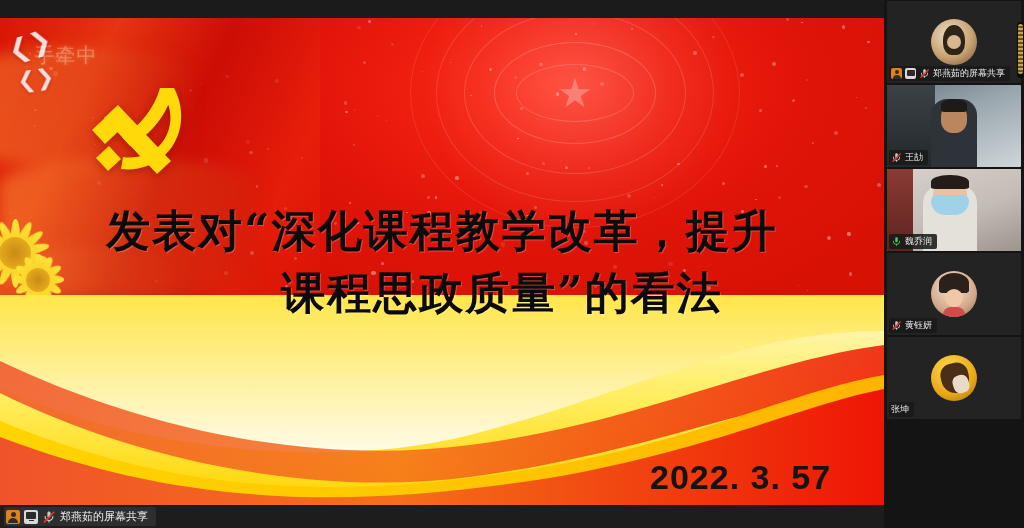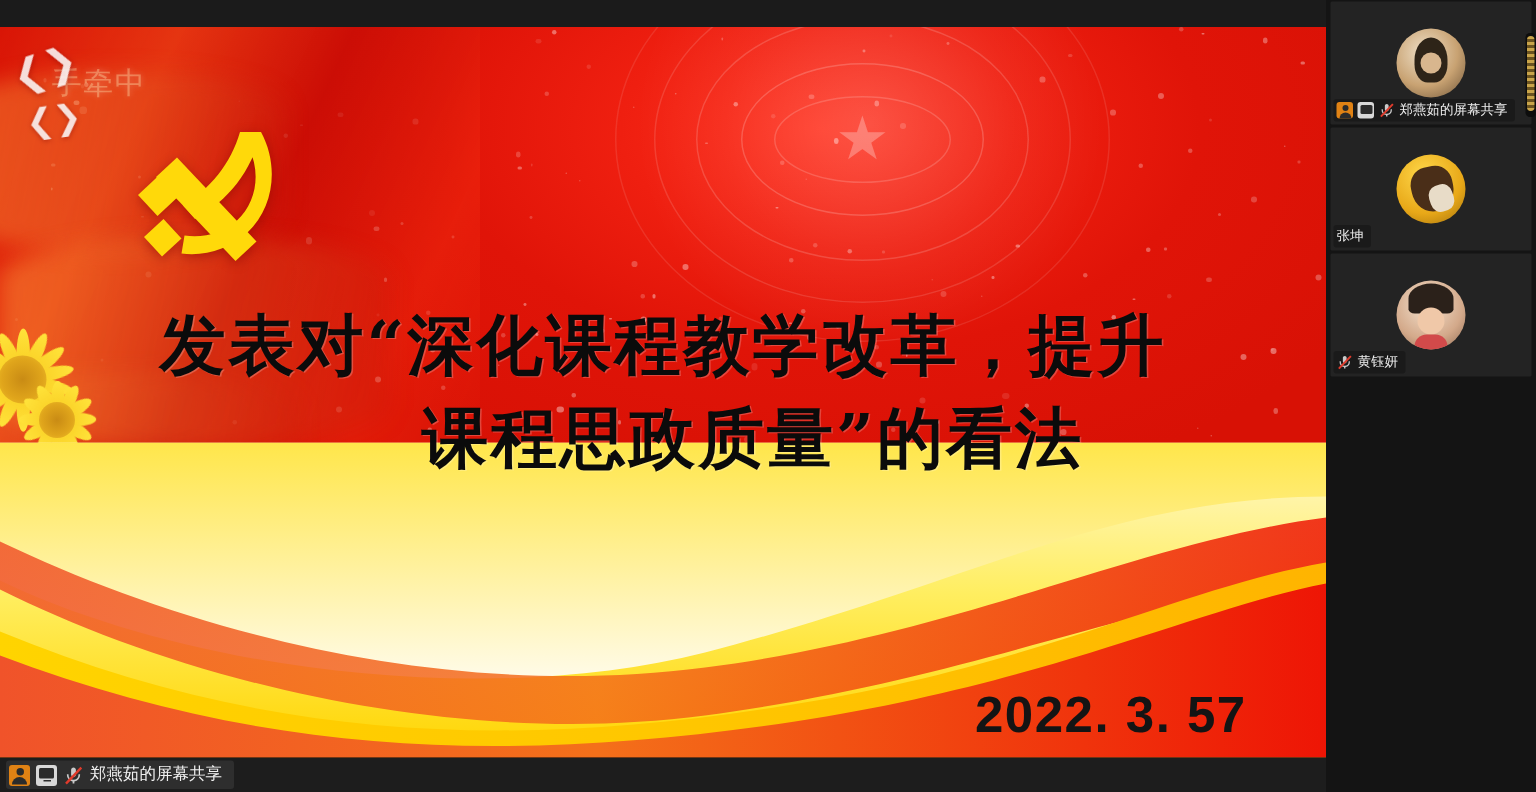--- a/index.html
+++ b/index.html
@@ -459,50 +459,80 @@
         <span class="ic-screen-s"></span>
         <svg class="mic" viewBox="0 0 14 14">
           <path fill="#c9c9c9" d="M7 1.6c-.9 0-1.6.7-1.6 1.6v3.1c0 .9.7 1.6 1.6 1.6s1.6-.7 1.6-1.6V3.2c0-.9-.7-1.6-1.6-1.6z"></path>
           <path fill="#c9c9c9" d="M10.3 6.1v.5a3.3 3.3 0 01-6.6 0v-.5H2.6v.5A4.4 4.4 0 006.4 11v1.4h1.2V11a4.4 4.4 0 003.8-4.4v-.5z"></path>
           <path stroke="#e03b2c" stroke-width="1.7" d="M2 12.4L12.2 1.8"></path>
         </svg>
         <span class="nm">郑燕茹的屏幕共享</span>
       </div>
     </div>
 
-
-
-
     <div class="tile">
-      <div class="tile-bg" style="background:#232323"></div>
-      <div class="avatar-circle" style="background:radial-gradient(circle at 40% 30%,#ffd84a,#e8a818 60%,#a06f0c 100%)">
-        <div style="position:absolute;left:10px;top:8px;width:28px;height:30px;background:#4a2e18;border-radius:40% 40% 50% 50%;transform:rotate(-12deg);"></div>
-        <div style="position:absolute;left:22px;top:20px;width:16px;height:18px;background:#e8dcc8;border-radius:40%;transform:rotate(-18deg);"></div>
-      </div>
+      <div class="tile-bg" style="background:linear-gradient(160deg,#6d7b86 0%,#9aa7ae 40%,#cfd6d9 100%)"></div>
+      <div style="position:absolute;left:0;top:0;width:48px;height:82px;background:linear-gradient(180deg,#3b4246,#22282c);"></div>
+      <div style="position:absolute;left:44px;top:14px;width:46px;height:68px;background:#2d3338;border-radius:16px 16px 0 0;"></div>
+      <div style="position:absolute;left:54px;top:18px;width:26px;height:30px;background:#b9865e;border-radius:46% 46% 42% 42%;"></div>
+      <div style="position:absolute;left:54px;top:14px;width:26px;height:13px;background:#1d1a18;border-radius:46% 46% 20% 20%;"></div>
       <div class="name-chip">
-        <span class="nm">张坤</span>
+        <svg class="mic" viewBox="0 0 14 14">
+          <path fill="#c9c9c9" d="M7 1.6c-.9 0-1.6.7-1.6 1.6v3.1c0 .9.7 1.6 1.6 1.6s1.6-.7 1.6-1.6V3.2c0-.9-.7-1.6-1.6-1.6z"></path>
+          <path fill="#c9c9c9" d="M10.3 6.1v.5a3.3 3.3 0 01-6.6 0v-.5H2.6v.5A4.4 4.4 0 006.4 11v1.4h1.2V11a4.4 4.4 0 003.8-4.4v-.5z"></path>
+          <path stroke="#e03b2c" stroke-width="1.7" d="M2 12.4L12.2 1.8"></path>
+        </svg>
+        <span class="nm">王劼</span>
+      </div>
+    </div>
+
+
+    <div class="tile active">
+      <div class="tile-bg" style="background:linear-gradient(160deg,#d8d2cc 0%,#c4bcb6 55%,#9d948e 100%)"></div>
+      <div style="position:absolute;left:0;top:0;width:26px;height:82px;background:linear-gradient(180deg,#8d3a34,#5c241f);"></div>
+      <div style="position:absolute;left:36px;top:16px;width:54px;height:66px;background:#e4e0da;border-radius:18px 18px 0 0;"></div>
+      <div style="position:absolute;left:46px;top:10px;width:34px;height:34px;background:#e8c2a2;border-radius:46%;"></div>
+      <div style="position:absolute;left:44px;top:26px;width:38px;height:20px;background:#9fd2e8;border-radius:6px 6px 14px 14px;"></div>
+      <div style="position:absolute;left:44px;top:6px;width:38px;height:14px;background:#231c18;border-radius:48% 48% 12% 12%;"></div>
+      <div class="name-chip">
+        <svg class="mic" viewBox="0 0 14 14">
+          <path fill="#3fcf5e" d="M7 1.6c-.9 0-1.6.7-1.6 1.6v3.1c0 .9.7 1.6 1.6 1.6s1.6-.7 1.6-1.6V3.2c0-.9-.7-1.6-1.6-1.6z"></path>
+          <path fill="#3fcf5e" d="M10.3 6.1v.5a3.3 3.3 0 01-6.6 0v-.5H2.6v.5A4.4 4.4 0 006.4 11v1.4h1.2V11a4.4 4.4 0 003.8-4.4v-.5z"></path>
+        </svg>
+        <span class="nm">魏乔润</span>
       </div>
     </div>
 
     <div class="tile">
       <div class="tile-bg" style="background:#232323"></div>
       <div class="avatar-circle" style="background:radial-gradient(circle at 45% 35%,#f4e3d0,#d3a98a 60%,#8d6a52 100%)">
         <div style="position:absolute;left:8px;top:2px;width:30px;height:20px;background:#2b211a;border-radius:50% 50% 14% 14%;"></div>
         <div style="position:absolute;left:14px;top:18px;width:18px;height:18px;background:#f0c8a8;border-radius:50%;"></div>
         <div style="position:absolute;left:12px;top:36px;width:22px;height:12px;background:#d24a4a;border-radius:8px 8px 0 0;"></div>
       </div>
       <div class="name-chip">
         <svg class="mic" viewBox="0 0 14 14">
           <path fill="#c9c9c9" d="M7 1.6c-.9 0-1.6.7-1.6 1.6v3.1c0 .9.7 1.6 1.6 1.6s1.6-.7 1.6-1.6V3.2c0-.9-.7-1.6-1.6-1.6z"></path>
           <path fill="#c9c9c9" d="M10.3 6.1v.5a3.3 3.3 0 01-6.6 0v-.5H2.6v.5A4.4 4.4 0 006.4 11v1.4h1.2V11a4.4 4.4 0 003.8-4.4v-.5z"></path>
           <path stroke="#e03b2c" stroke-width="1.7" d="M2 12.4L12.2 1.8"></path>
         </svg>
         <span class="nm">黄钰妍</span>
       </div>
     </div>
 
+    <div class="tile">
+      <div class="tile-bg" style="background:#232323"></div>
+      <div class="avatar-circle" style="background:radial-gradient(circle at 40% 30%,#ffd84a,#e8a818 60%,#a06f0c 100%)">
+        <div style="position:absolute;left:10px;top:8px;width:28px;height:30px;background:#4a2e18;border-radius:40% 40% 50% 50%;transform:rotate(-12deg);"></div>
+        <div style="position:absolute;left:22px;top:20px;width:16px;height:18px;background:#e8dcc8;border-radius:40%;transform:rotate(-18deg);"></div>
+      </div>
+      <div class="name-chip">
+        <span class="nm">张坤</span>
+      </div>
+    </div>
+
     <div class="scrollbar">
       <div class="scroll-thumb"></div>
     </div>
     <div class="rail-bottom-pad"></div>
   </div>
 
 </div>
 
 </body></html>

